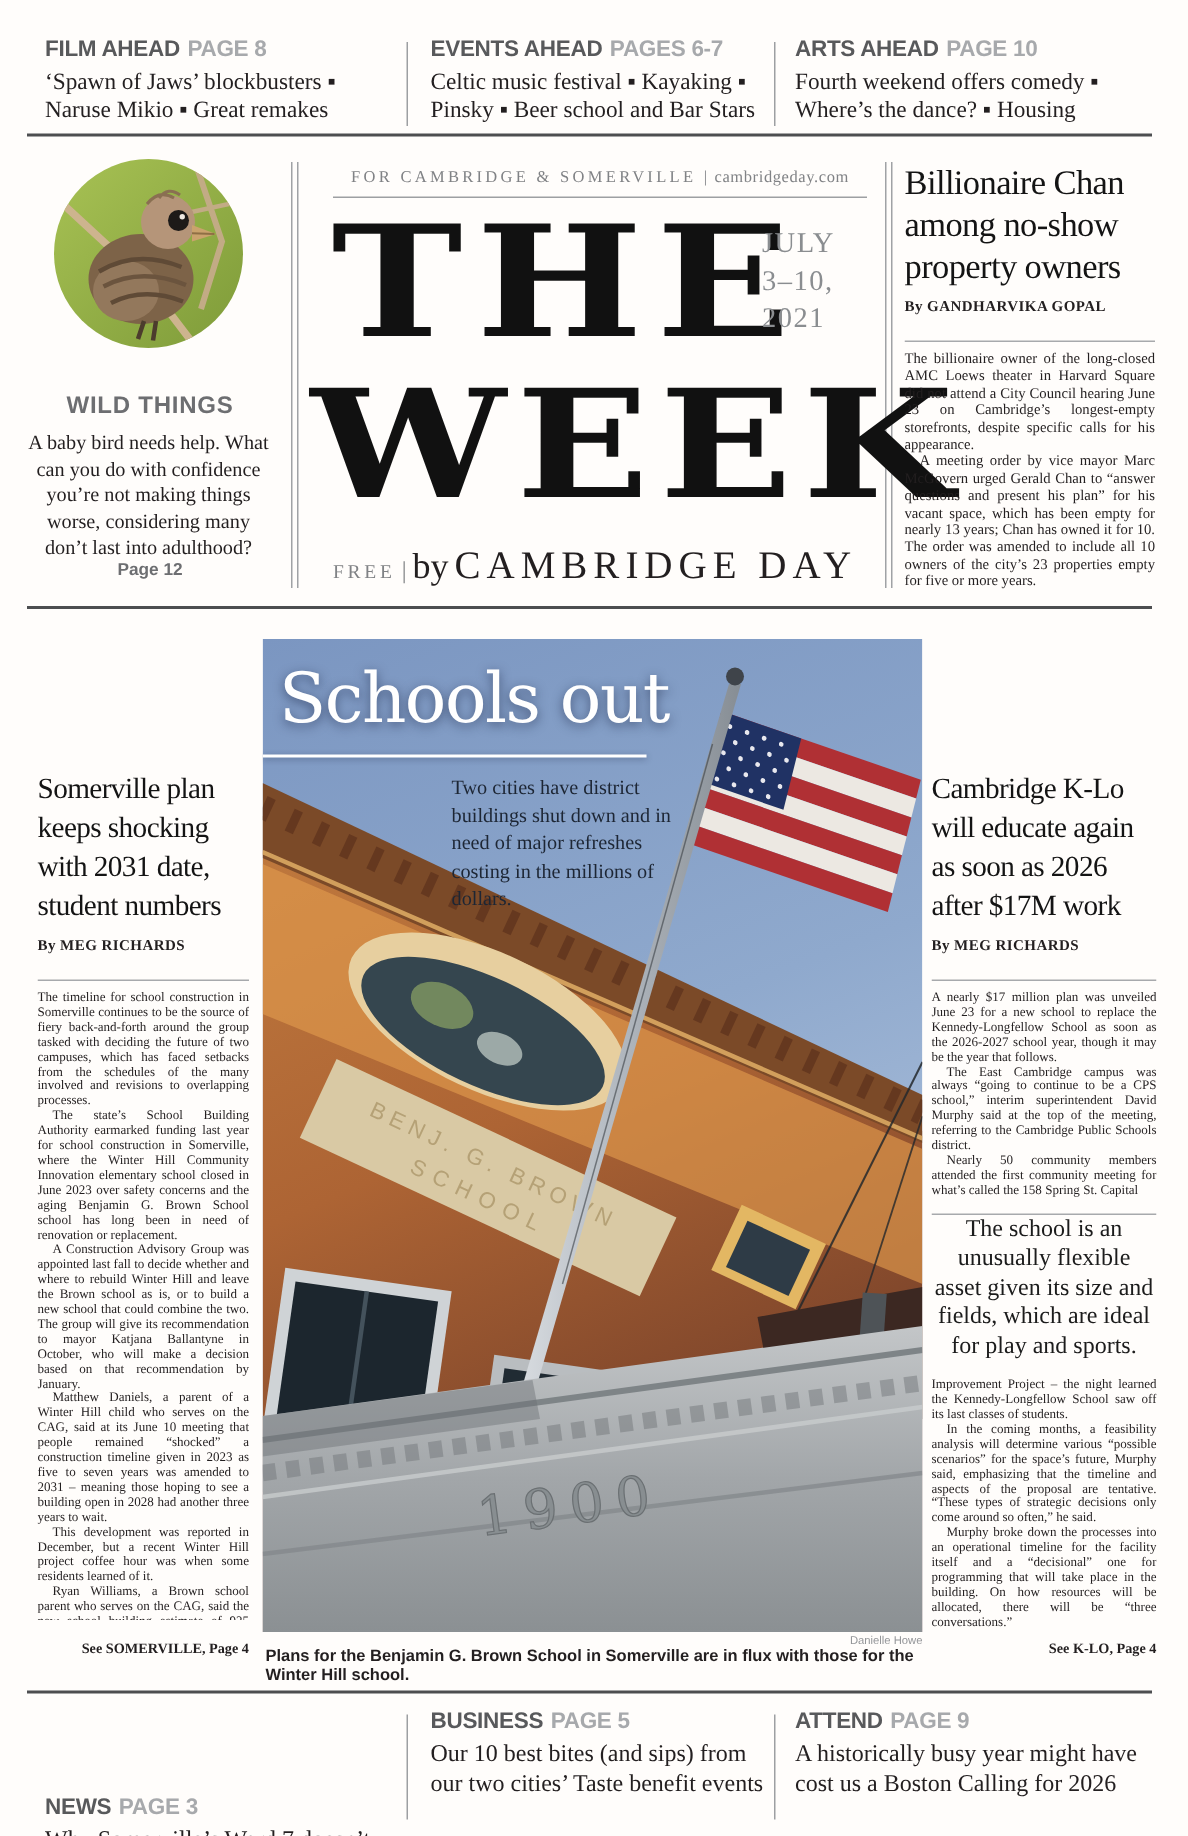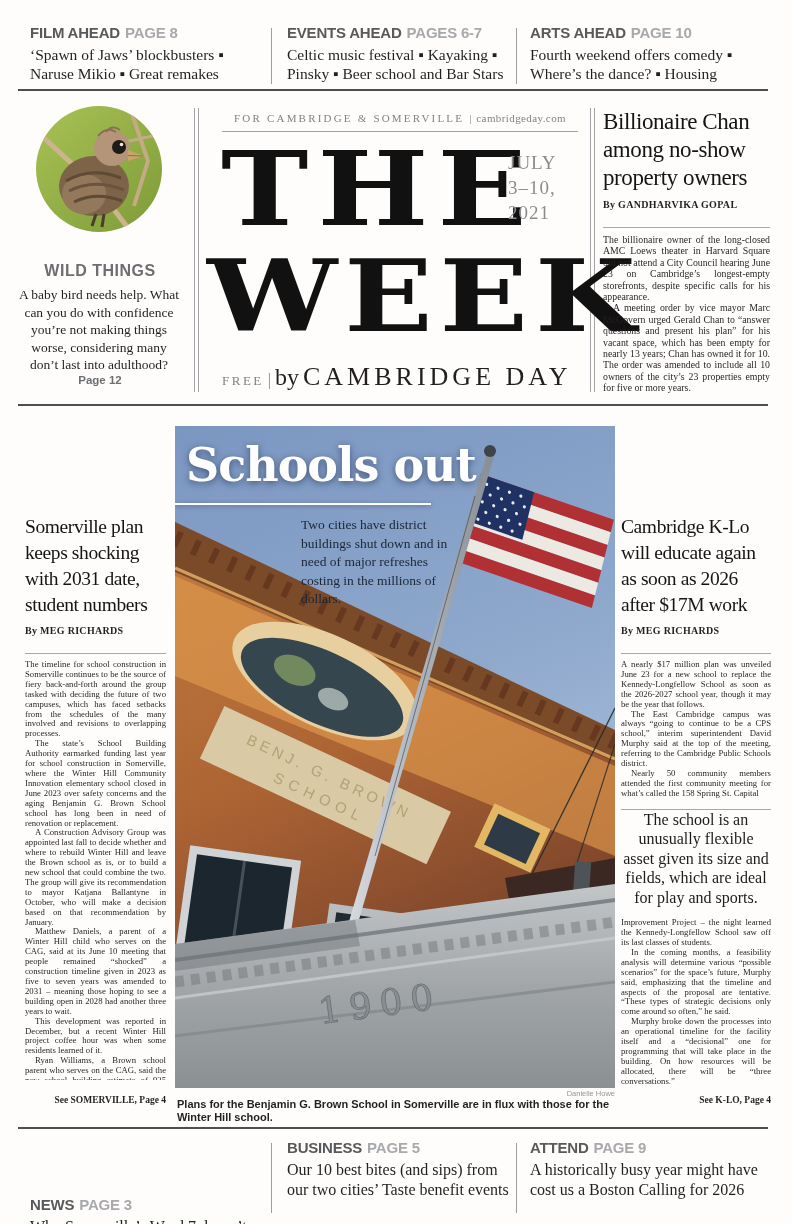--- a/index.html
+++ b/index.html
@@ -40,21 +40,21 @@
           border-bottom:1px solid #a7a9ac;padding-bottom:17px;margin:7px 0 6px;}
   .body-copy p{margin:0;text-align:justify;}
   .body-copy p + p{text-indent:10px;}
   .prop-copy{font-size:9.8px;line-height:11.4px;}
   .col-copy{font-size:8.7px;line-height:9.9px;}
   .jump{font-size:9.5px;font-weight:bold;text-align:right;}
   .pullquote{font-size:16px;line-height:19.5px;text-align:center;color:#1c1c1c;
              border-top:1px solid #a7a9ac;padding-top:0;margin:10px 0 11px;}
   
   .photo{left:175px;top:426px;width:440px;height:662px;overflow:hidden;}
-  .feat-head{left:11px;top:12px;font-family:"DejaVu Serif",serif;font-weight:bold;
+  .feat-head{left:11px;top:12px;font-family:"DejaVu Serif",serif;font-weight:normal;
              font-size:46px;color:#fff;text-shadow:0 2px 7px rgba(20,30,60,.55);letter-spacing:-1px;}
   .feat-rule{left:0;top:77px;width:256px;height:2px;background:#fff;box-shadow:0 1px 4px rgba(20,30,60,.4);}
   .feat-deck{left:126px;top:90px;width:160px;font-size:13.5px;line-height:18.5px;color:#1d2634;}
   .credit{font-family:"Liberation Sans",sans-serif;font-size:7.5px;color:#939598;text-align:right;}
   .caption{font-family:"Liberation Sans",sans-serif;font-weight:bold;font-size:11px;
            line-height:13px;color:#231f20;}
 </style>
 </head>
 <body>
 

